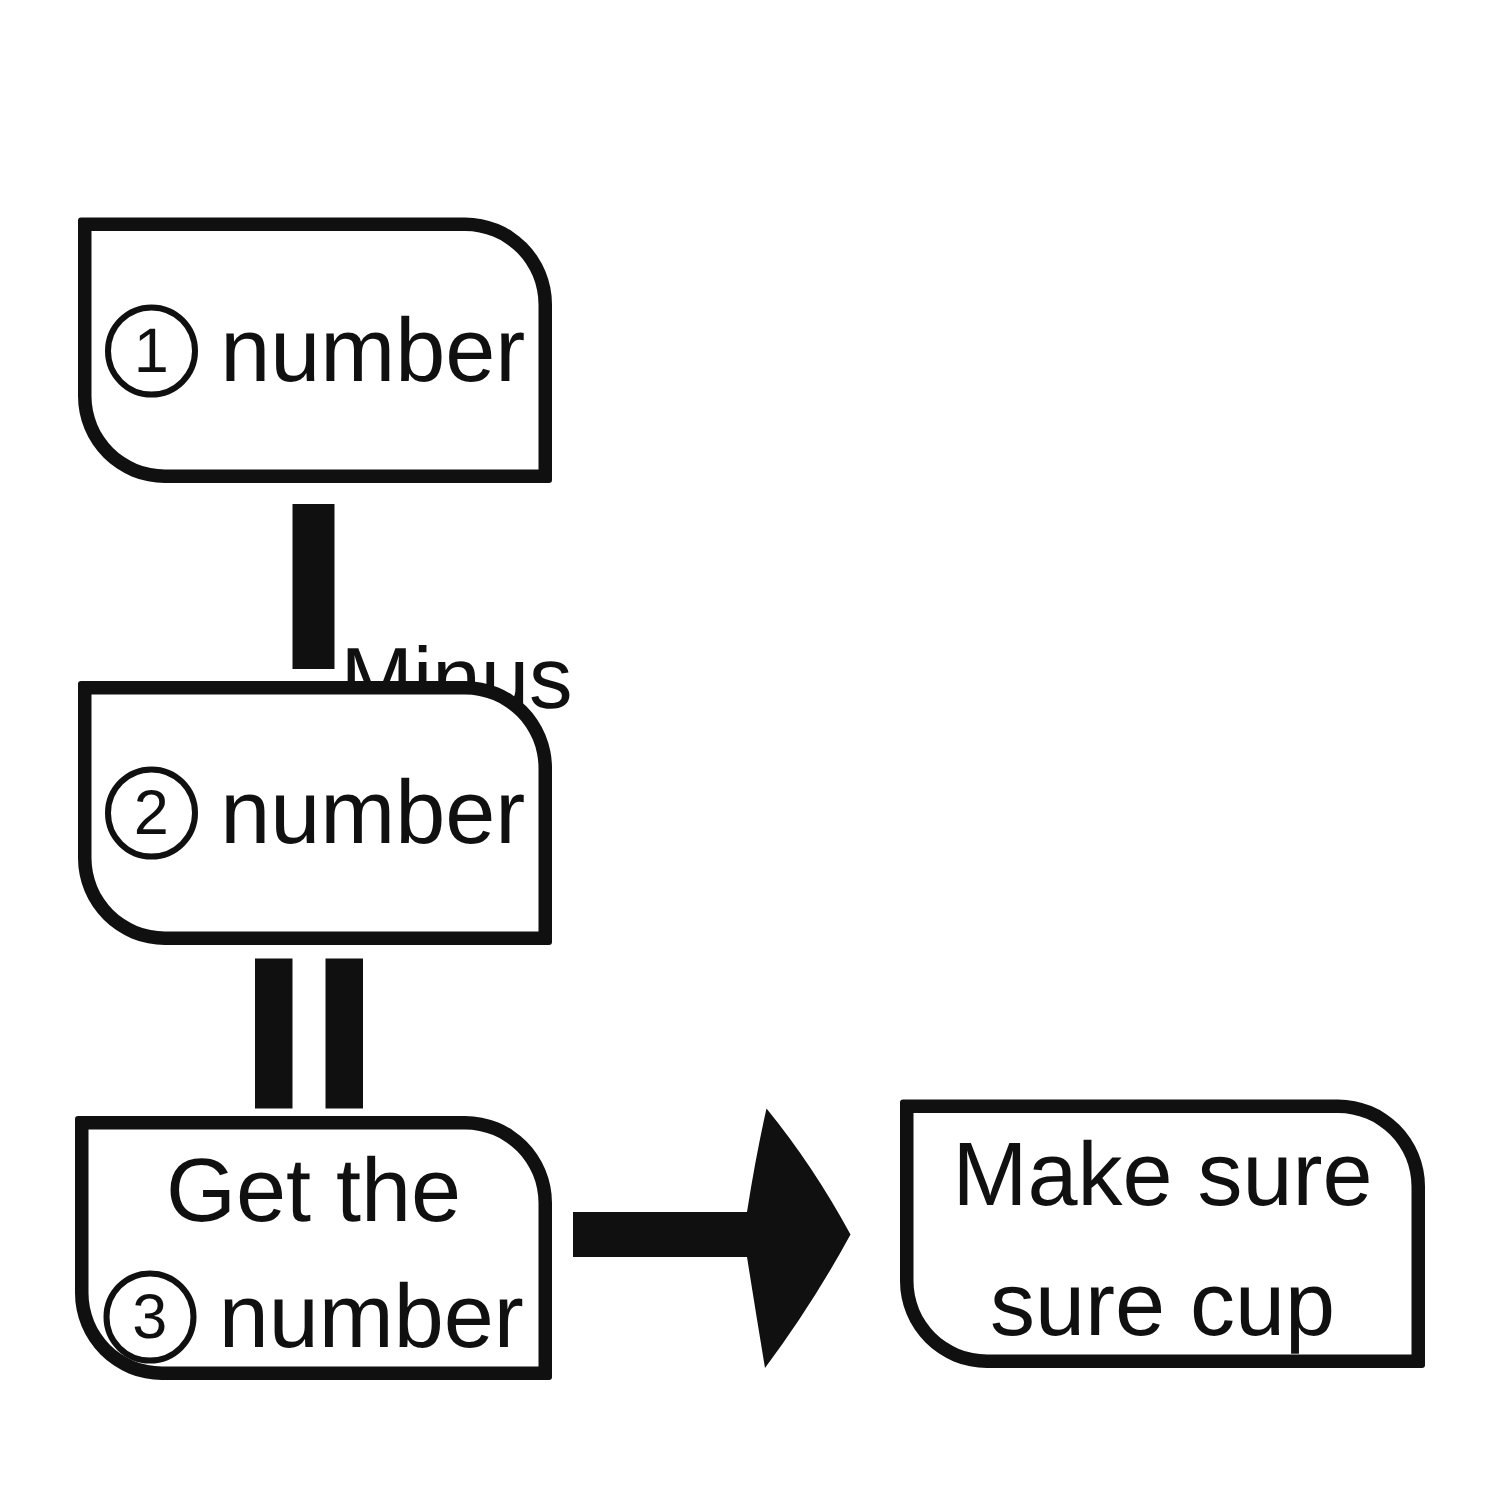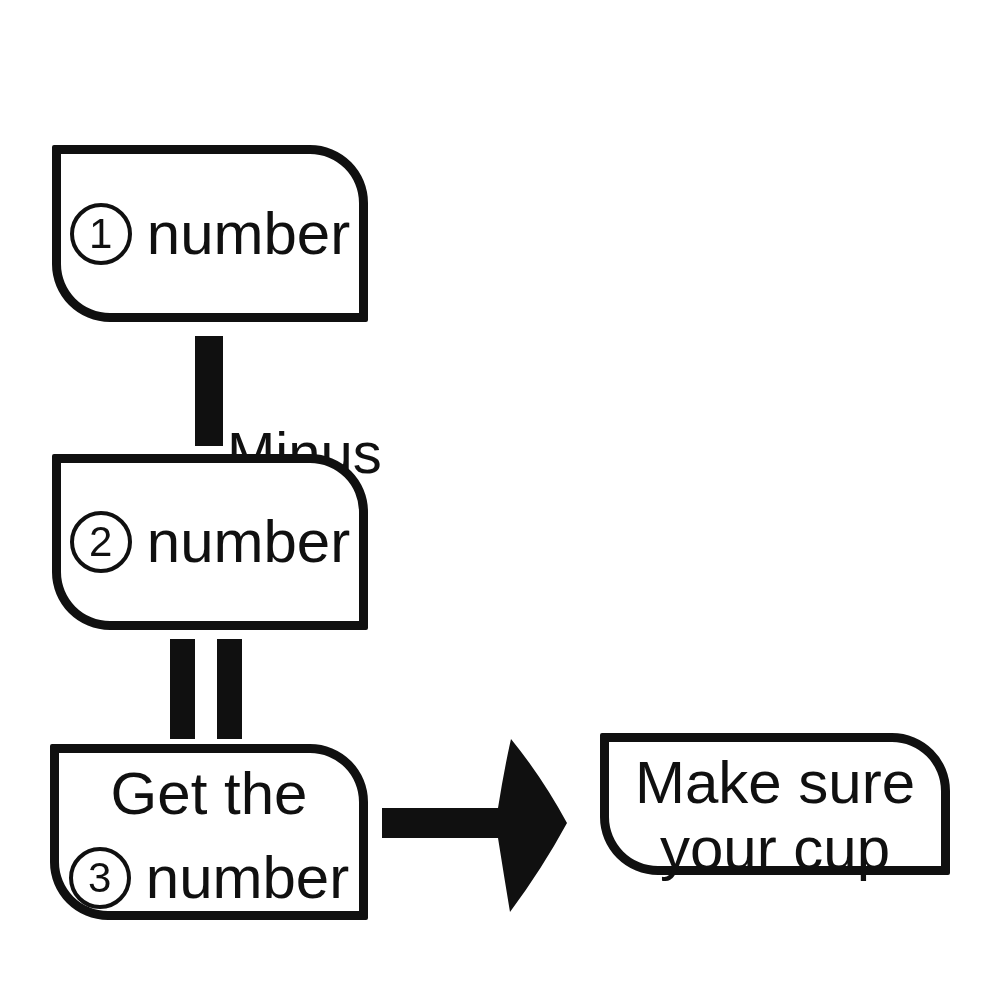--- a/index.html
+++ b/index.html
@@ -75,21 +75,21 @@
   .arrow-svg {
     position: absolute;
     left: 378px;
     top: 725px;
     width: 200px;
     height: 200px;
   }
   .box1 { left: 52px;  top: 145px; width: 316px; height: 177px; }
   .box2 { left: 52px;  top: 454px; width: 316px; height: 176px; }
   .box3 { left: 50px;  top: 744px; width: 318px; height: 176px; }
-  .box4 { left: 600px; top: 733px; width: 350px; height: 142px; }
+  .box4 { left: 600px; top: 733px; width: 350px; height: 179px; }
   .minus-bar  { left: 195px; top: 336px; width: 28px; height: 110px; }
   .eq-bar-a   { left: 170px; top: 639px; width: 25px; height: 100px; }
   .eq-bar-b   { left: 217px; top: 639px; width: 25px; height: 100px; }
   .minus-text { left: 227px; top: 376px; margin-top: 48px; }
   .line-text {
     line-height: 1.1;
     white-space: nowrap;
   }
 </style>
 </head>
@@ -132,16 +132,16 @@
              Q 126 45 133 14
              Q 164 52 189 98
              Q 164 144 132 187
              Q 126 151 120 113
              L 4 113
              Z" fill="#101010"></path>
   </svg>
 
   <div class="card box4 two-line">
     <span class="line-text">Make sure</span>
-    <span class="line-text">your cup</span>
+    <span class="line-text">sure cup</span>
   </div>
 
 </div>
 
 </body></html>

